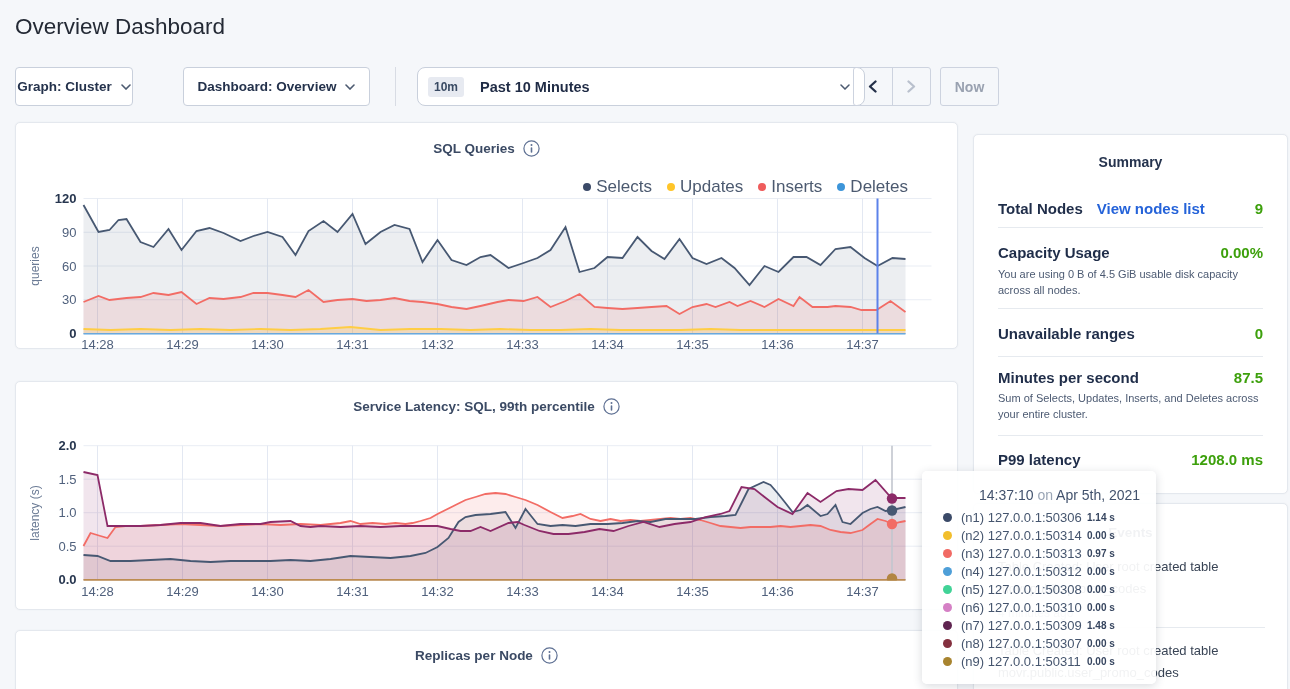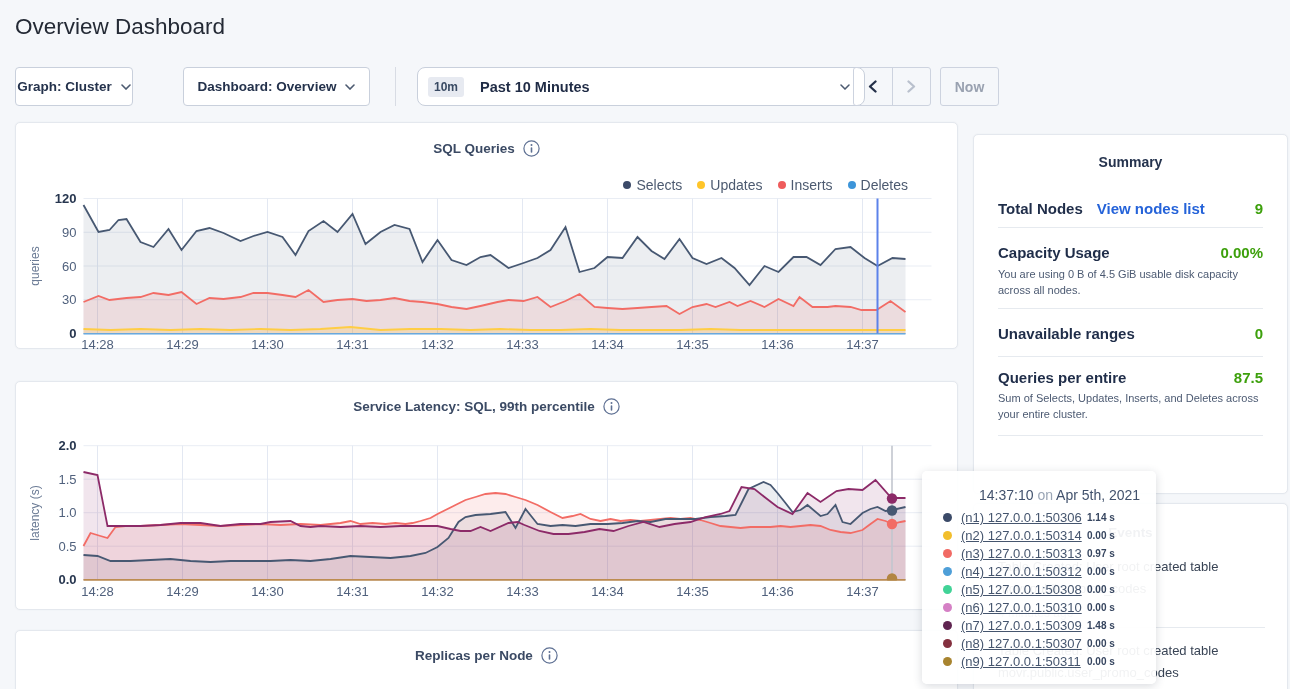--- a/index.html
+++ b/index.html
@@ -23,40 +23,40 @@
 #c1 { left:15px; top:122px; width:943px; height:227px; }
 #c2 { left:15px; top:381px; width:943px; height:229px; }
 #c3 { left:15px; top:630px; width:943px; height:120px; }
 #summary { left:973px; top:134px; width:315px; height:360px; }
 #events { left:973px; top:503px; width:315px; height:240px; }
 .ctitle { position:absolute; width:100%; display:flex; align-items:center; justify-content:center; gap:8px; font-size:13.5px; font-weight:700; color:#3b4a64; }
 #svg1 { position:absolute; left:15.5px; top:134px; } #svg2 { position:absolute; left:15.5px; top:381px; }
 .tick { font-size:13px; fill:#50617d; font-weight:400; font-family:"Liberation Sans",sans-serif; }
 .tickb { font-size:13px; fill:#27364f; font-weight:700; font-family:"Liberation Sans",sans-serif; }
 .axis { font-size:12px; fill:#6b7b95; font-family:"Liberation Sans",sans-serif; }
-.legend { position:absolute; right:382px; top:177px; display:flex; gap:15px; font-size:14px; color:#4c5a70; align-items:center; }
+.legend { position:absolute; right:382px; top:177px; display:flex; gap:15px; font-size:17px; color:#4c5a70; align-items:center; }
 .legend .it { display:flex; align-items:center; gap:5px; }
 .legend .dot { width:8px; height:8px; border-radius:50%; display:inline-block; }
 
 .srow { position:absolute; left:24px; right:24px; display:flex; align-items:baseline; }
 .slabel { font-weight:700; font-size:15px; color:#1f2d49; }
 .sval { margin-left:auto; font-weight:700; font-size:15px; color:#3da00c; }
 .sdesc { position:absolute; left:24px; font-size:11px; color:#4c5a72; line-height:16px; white-space:nowrap; }
 .shr { position:absolute; left:24px; right:24px; border:none; border-top:1px solid #e6eaef; margin:0; }
 .link { color:#2563d9; font-weight:700; font-size:15px; margin-left:14px; }
 
 .etitle { position:absolute; top:21px; left:0; right:0; text-align:center; font-size:13.5px; font-weight:700; color:#3b4a64; }
 .eitem { position:absolute; left:24px; right:16px; font-size:13px; color:#394455; line-height:22px; }
 .ets { font-size:12px; color:#9aa5b5; margin-top:2px; }
 .ehr { position:absolute; left:24px; right:22px; border:none; border-top:1px solid #e6eaef; margin:0; }
 
 #tooltip { position:absolute; left:922px; top:471px; width:234px; height:213px; background:rgba(255,255,255,0.93); border-radius:5px; box-shadow:0 2px 10px rgba(40,50,70,0.18); z-index:5; }
 .tthead { position:absolute; left:19px; top:16px; font-size:14px; color:#42526d;margin-left:38px; }
 .tthead .on { color:#9aa5b5; }
-.ttrow { position:absolute; left:21px; width:205px; height:18px; display:flex; align-items:center; font-size:13px; color:#45556e;text-decoration:underline; }
+.ttrow { position:absolute; left:21px; width:205px; height:18px; display:flex; align-items:center; font-size:13px; color:#45556e; }
 .ttrow .dot { width:9px; height:9px; border-radius:50%; margin-right:9px; flex:none; }
 .ttrow .val { position:absolute; left:144px; white-space:nowrap; font-weight:700; font-size:10px; color:#36455f; }
 </style>
 </head>
 <body>
 <h1>Overview Dashboard</h1>
 <div class="btn" style="left:15px; width:118px;">Graph: Cluster <svg class="chev" viewBox="0 0 10 6">
       <path d="M1 1l4 4 4-4" stroke="#4c5a70" stroke-width="1.6" fill="none" stroke-linecap="round"></path>
     </svg></div>
 <div class="btn" style="left:183px; width:187px;">Dashboard: Overview <svg class="chev" viewBox="0 0 10 6">
@@ -226,25 +226,29 @@
       <span class="sval">0.00%</span>
     </div>
   <div class="sdesc" style="top:131px;">You are using 0 B of 4.5 GiB usable disk capacity<br>across all nodes.</div>
   <hr class="shr" style="top:173px;">
   <div class="srow" style="top:190px;">
       <span class="slabel">Unavailable ranges</span>
       <span class="sval">0</span>
     </div>
   <hr class="shr" style="top:221px;">
   <div class="srow" style="top:234px;">
-      <span class="slabel">Queries per entire</span>
+      <span class="slabel">Minutes per second</span>
       <span class="sval">87.5</span>
     </div>
   <div class="sdesc" style="top:255px;">Sum of Selects, Updates, Inserts, and Deletes across<br>your entire cluster.</div>
   <hr class="shr" style="top:300px;">
+  <div class="srow" style="top:316px;">
+      <span class="slabel">P99 latency</span>
+      <span class="sval">1208.0 ms</span>
+    </div>
 </div>
 
 <div class="card" id="events">
   <div class="etitle">Events</div>
   <div class="eitem" style="top:52px;">Table Created: User root created table movr.public.promo_codes<div class="ets">4 minutes ago</div></div>
   <hr class="ehr" style="top:123px;">
   <div class="eitem" style="top:136px;">Table Created: User root created table movr.public.user_promo_codes</div>
 </div>
 
 <div id="tooltip">

